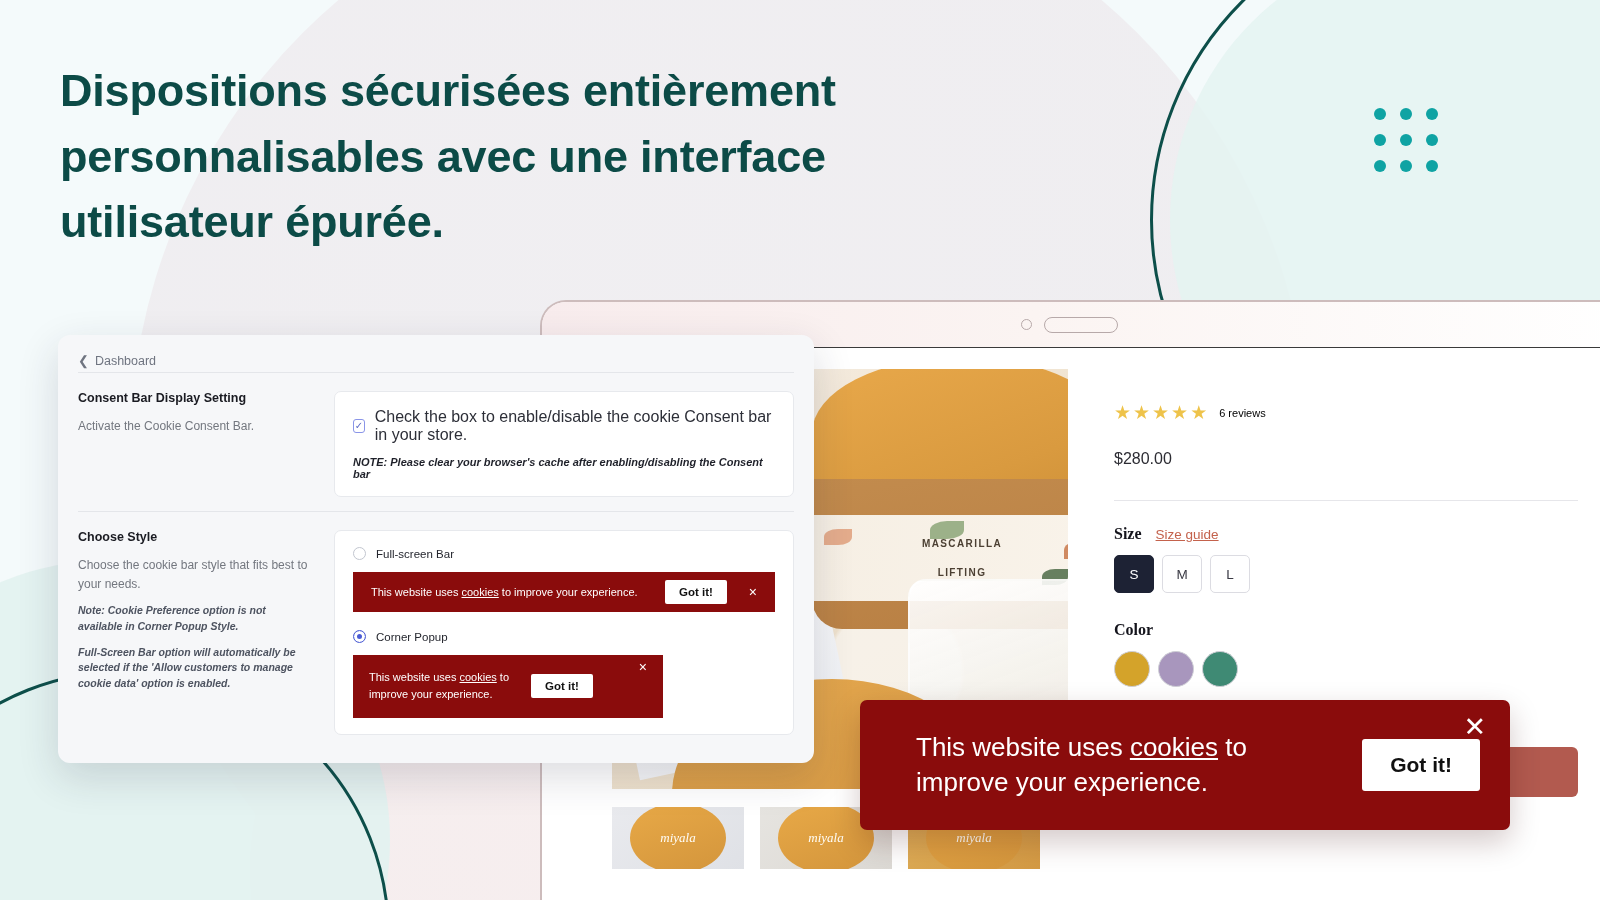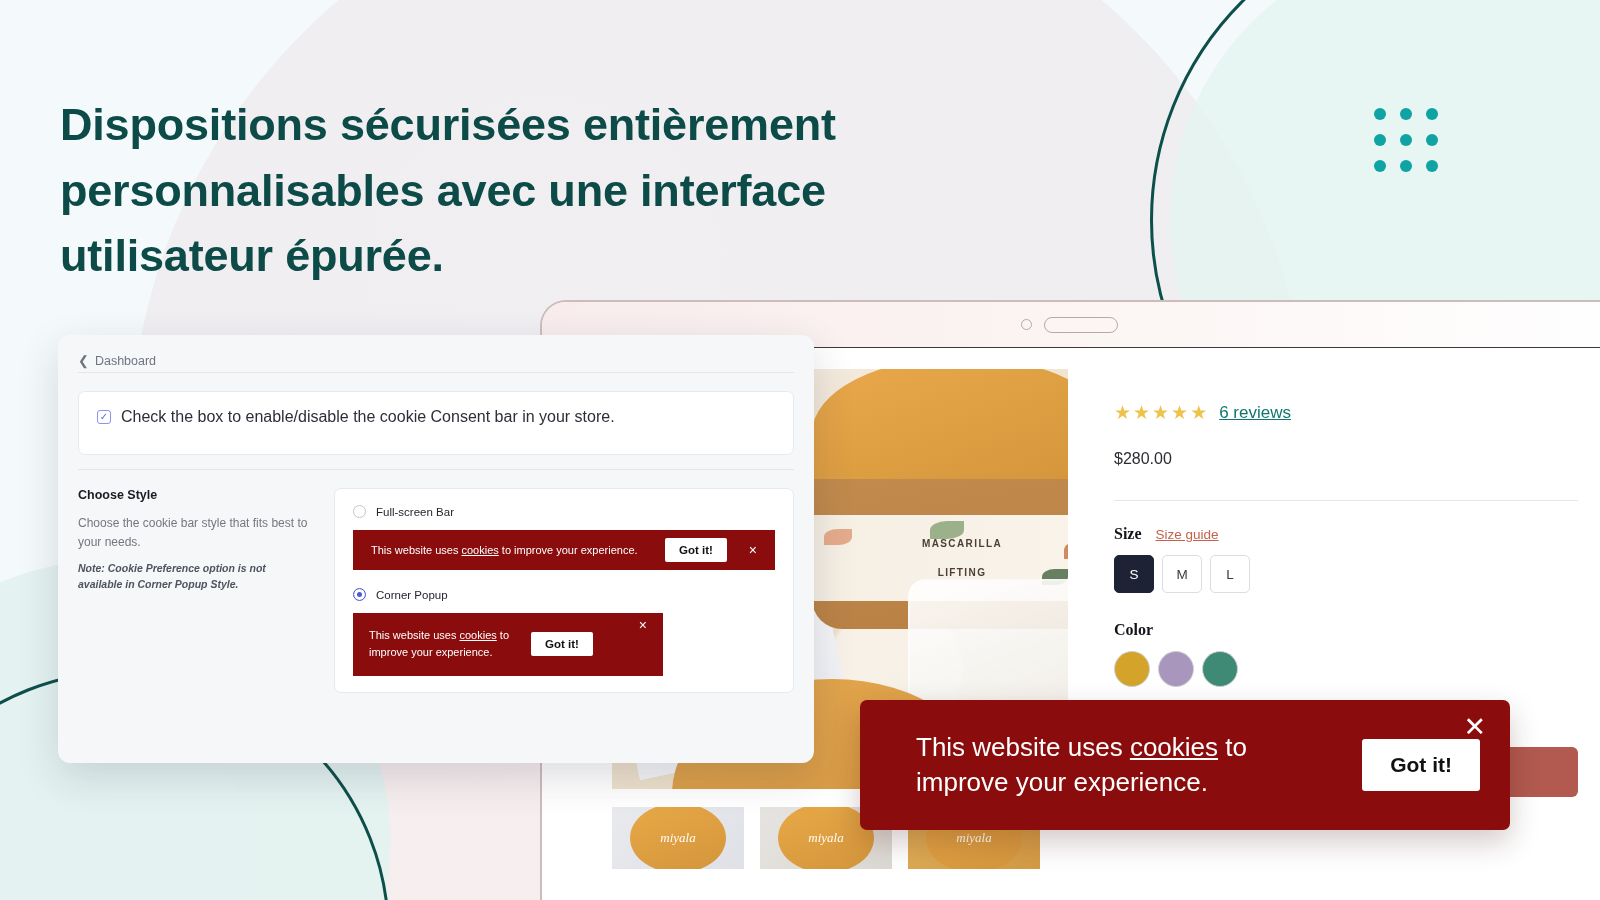--- a/index.html
+++ b/index.html
@@ -74,21 +74,20 @@
   
   .headline {
     position: absolute;
     left: 60px; top: 58px;
     width: 880px;
     color: #0c4b47;
     font-size: 45px;
     line-height: 1.46;
     font-weight: 700;
     letter-spacing: -.2px;
-    margin-top: 34px;
   }
 
   
   .tablet {
     position: absolute;
     left: 540px; top: 300px;
     width: 1100px; height: 620px;
     background: #ffffff;
     border: 2px solid #cdbcbc;
     border-radius: 26px 26px 0 0;
@@ -173,21 +172,21 @@
     display: flex; align-items: center; justify-content: center;
     color: #fffdf7; font-size: 13px; font-style: italic; font-family: "Liberation Serif", serif;
   }
   .thumb.t2 { background: linear-gradient(140deg,#e6e4e0,#dcd9d4); }
   .thumb.t3 { background: linear-gradient(140deg,#e0b05a,#d49a44); }
 
   
   .info { flex: 1; padding: 54px 60px 0 42px; position: relative; }
   .rating { display: flex; align-items: center; gap: 10px; margin-bottom: 26px; }
   .stars { color: #eec34a; font-size: 19px; letter-spacing: 2px; }
-  .reviews { font-size: 17px; color: #0f766e; text-decoration: underline; }
+  .reviews { font-size: 11px; color: #000000; }
   .p-title {
     font-family: "Liberation Serif", serif;
     font-size: 40px; font-weight: 700; color: #13131a; letter-spacing: -.5px;
     margin-bottom: 38px;
   }
   .price { font-size: 16px; color: #2c2c33; margin-bottom: 32px; }
   .divider { height: 1px; background: #e6e6ea; margin-bottom: 24px; }
   .opt-label {
     font-family: "Liberation Serif", serif;
     font-weight: 700; font-size: 16px; color: #14141c;
@@ -386,35 +385,41 @@
 </div>
 
 <div class="settings-card">
   <div class="crumb">
     <span class="chev">❮</span>
     <span>Dashboard</span>
   </div>
   <div class="hr"></div>
 
   <div class="row">
+    <div class="row-left">
+      <div class="row-title">Consent Bar Display Setting</div>
+      <div class="row-sub">Activate the Cookie Consent Bar.</div>
+    </div>
     <div class="panel">
       <div class="chk-line">
         <span class="chk">✓</span>
         <span class="chk-text">Check the box to enable/disable the cookie Consent bar in your store.</span>
       </div>
+      <div class="note-line">NOTE: Please clear your browser's cache after enabling/disabling the Consent bar</div>
     </div>
   </div>
 
   <div class="hr"></div>
 
   <div class="row">
     <div class="row-left">
       <div class="row-title">Choose Style</div>
       <div class="row-sub">Choose the cookie bar style that fits best to your needs.</div>
       <div class="row-note">Note: Cookie Preference option is not available in Corner Popup Style.</div>
+      <div class="row-note">Full-Screen Bar option will automatically be selected if the 'Allow customers to manage cookie data' option is enabled.</div>
     </div>
 
     <div class="panel">
 
       <div class="radio-line">
         <span class="radio"></span>
         <span class="radio-text">Full-screen Bar</span>
       </div>
       <div class="prev-full">
         <span class="txt"><span>This website uses </span><a class="ck">cookies</a><span> to improve your experience.</span></span>

